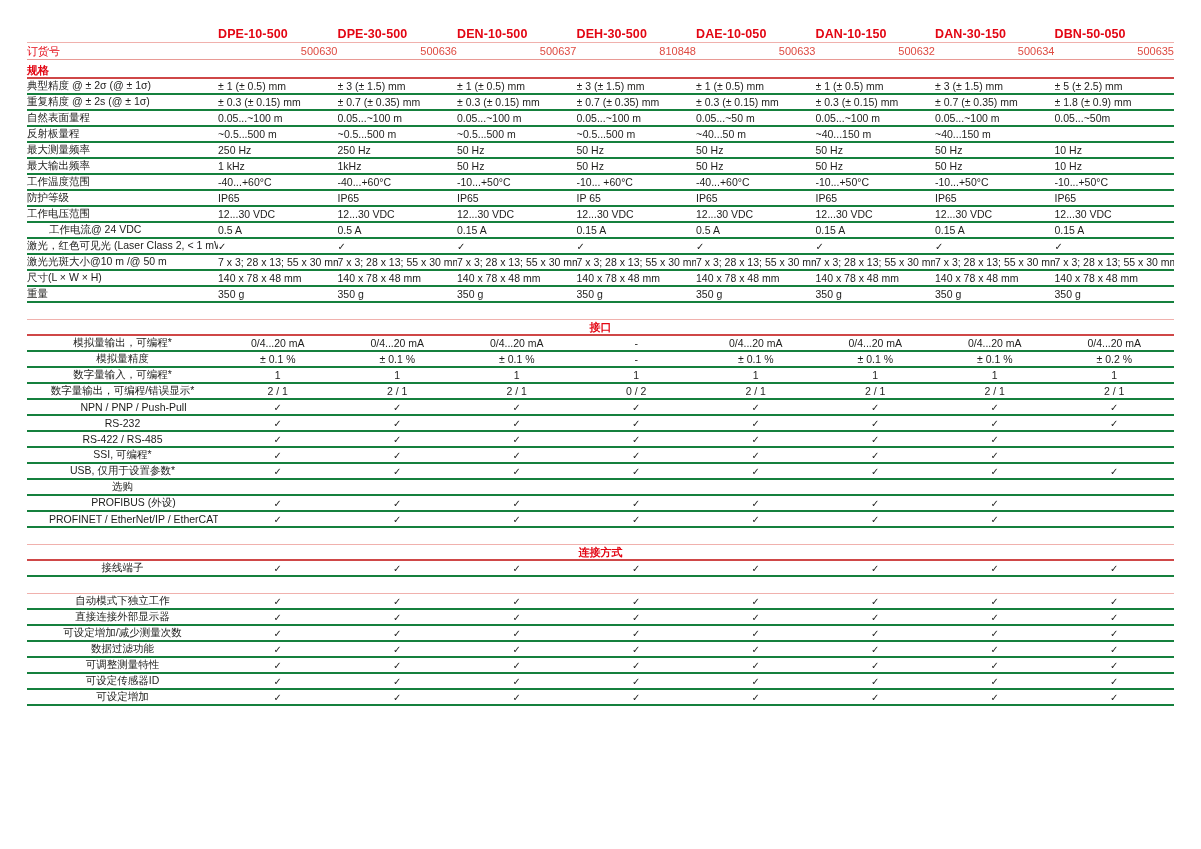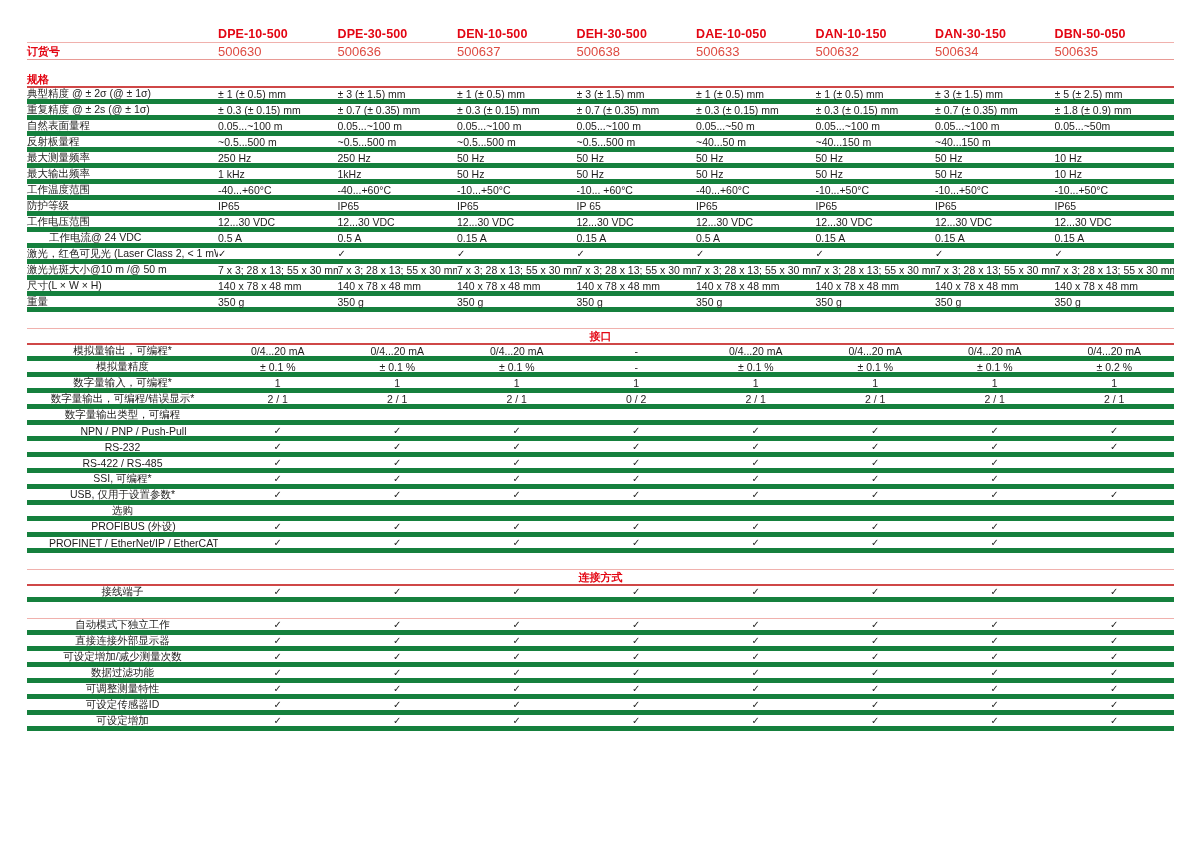--- a/index.html
+++ b/index.html
@@ -5,29 +5,29 @@
   * { margin:0; padding:0; box-sizing:border-box; }
   html,body { width:1201px; height:849px; background:#ffffff; overflow:hidden; }
   body { font-family:"Liberation Sans","DejaVu Sans",sans-serif; color:#1d1d1b; }
   .page { width:1032px; height:849px; padding:26px 27px 0 27px; }
   .tbl { width:1147px; }
   .grid-row { display:grid; grid-template-columns:191px repeat(8,119.5px); align-items:center; }
 
   .product-row { height:17px; border-bottom:1px solid #f0b1ad; }
   .product-name { font-size:12.5px; font-weight:bold; color:#e30613; line-height:16px; letter-spacing:0.1px; }
   .order-row { height:17px; border-bottom:1px solid #e89a95; }
-  .order-label { font-size:11px; font-weight:bold; color:#e30613; }
-  .order-val { font-size:13px; color:#de4b42; }
-
-  .section { margin-top:12px; }
+  .order-label { font-size:11px; font-weight:normal; color:#e30613; }
+  .order-val { font-size:11px; color:#de4b42;text-align:right; }
+
+  .section { margin-top:3px; }
   .section + .section { margin-top:16px; }
   .section-header { height:16px; line-height:15px; font-size:11px; font-weight:bold; color:#e30613;
                     border-bottom:2px solid #cf4747; }
   .section-topline { border-top:1px solid #f0b1ad; margin-top:2px;text-align:center; }
-  .data-row { height:16px; border-bottom:5px solid #15803d; }
+  .data-row { height:16px; border-bottom:2px solid #15803d; }
   .row-label { font-size:10.5px; color:#1d1d1b; white-space:nowrap; overflow:hidden; }
   .row-label.indent { padding-left:22px; }
   .cell { font-size:10.5px; color:#1d1d1b; white-space:nowrap; overflow:hidden; }
   .cell.check { font-size:10px; }
 </style>
 </head>
 <body>
 
 <div class="page">
   <div class="tbl">
@@ -44,21 +44,21 @@
         <div class="product-name">DAN-30-150</div>
         <div class="product-name">DBN-50-050</div>
       </div>
 
     <div class="grid-row order-row">
       <div class="order-label">订货号</div>
 
     <div class="order-val">500630</div>
         <div class="order-val">500636</div>
         <div class="order-val">500637</div>
-        <div class="order-val">500638</div>
+        <div class="order-val">810848</div>
         <div class="order-val">500633</div>
         <div class="order-val">500632</div>
         <div class="order-val">500634</div>
         <div class="order-val">500635</div>
       </div>
 
     <div id="sections-root">
         <div class="section">
           <div class="section-header">规格</div>
           <div class="grid-row data-row">
@@ -256,31 +256,20 @@
             <div class="cell">2 / 1</div>
             <div class="cell">2 / 1</div>
             <div class="cell">2 / 1</div>
             <div class="cell">0 / 2</div>
             <div class="cell">2 / 1</div>
             <div class="cell">2 / 1</div>
             <div class="cell">2 / 1</div>
             <div class="cell">2 / 1</div>
           </div>
           <div class="grid-row data-row">
-            <div class="row-label">数字量输出类型，可编程</div>
-            <div class="cell"></div>
-            <div class="cell"></div>
-            <div class="cell"></div>
-            <div class="cell"></div>
-            <div class="cell"></div>
-            <div class="cell"></div>
-            <div class="cell"></div>
-            <div class="cell"></div>
-          </div>
-          <div class="grid-row data-row">
             <div class="row-label indent">NPN / PNP / Push-Pull</div>
             <div class="cell check">✓</div>
             <div class="cell check">✓</div>
             <div class="cell check">✓</div>
             <div class="cell check">✓</div>
             <div class="cell check">✓</div>
             <div class="cell check">✓</div>
             <div class="cell check">✓</div>
             <div class="cell check">✓</div>
           </div>

